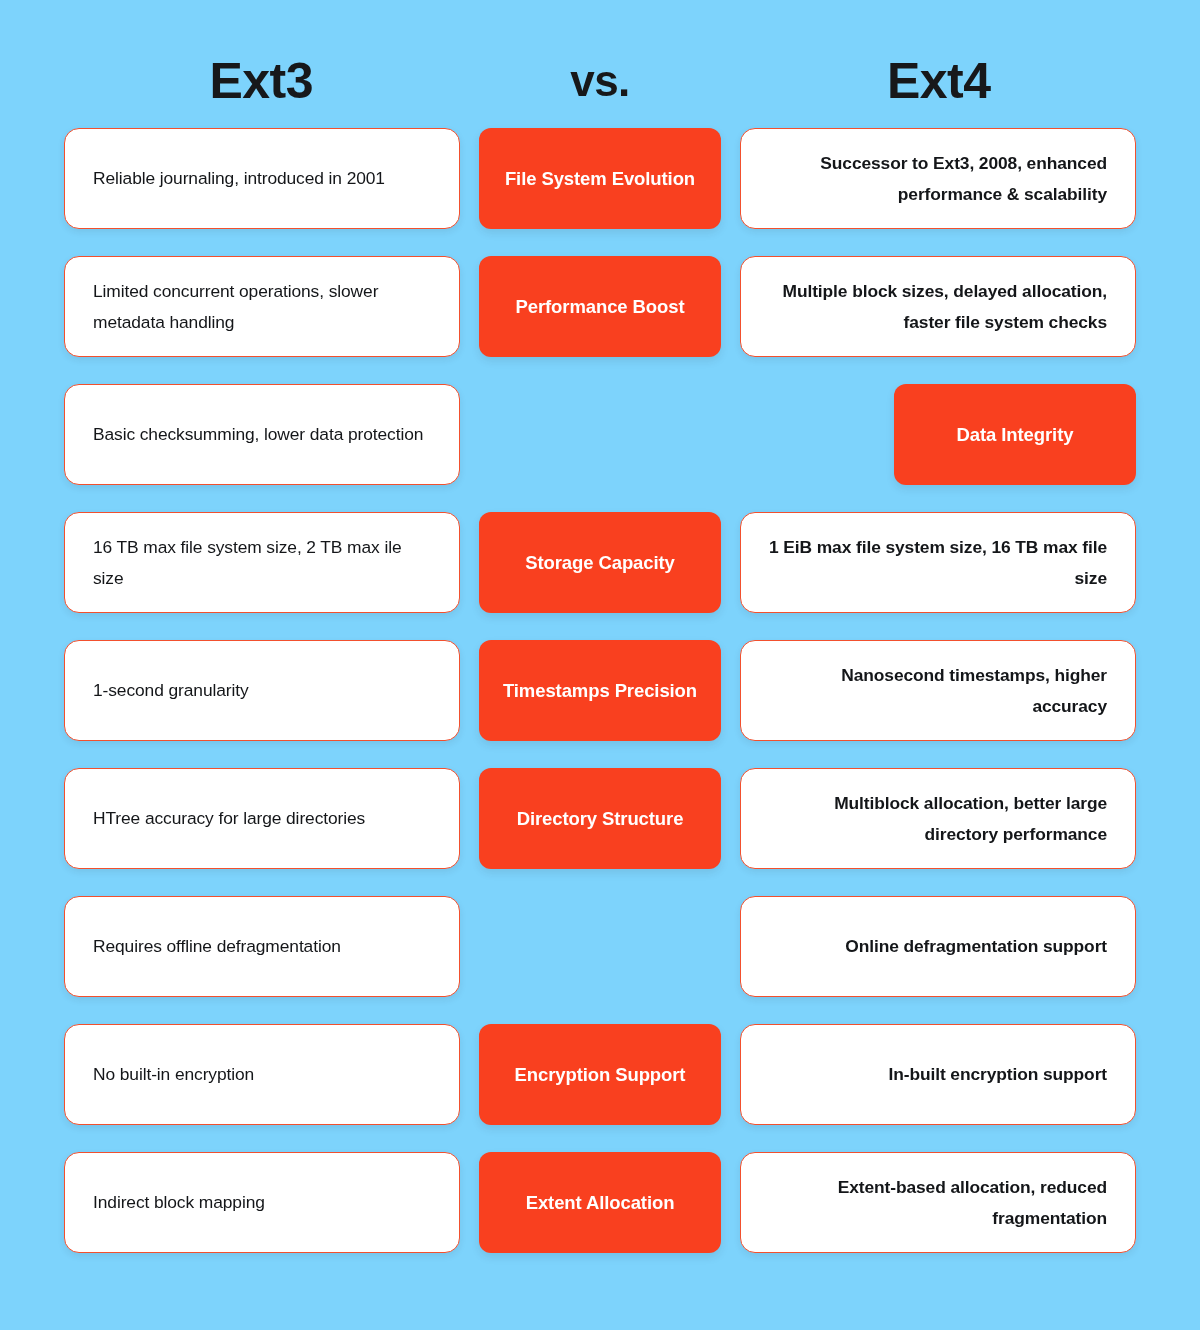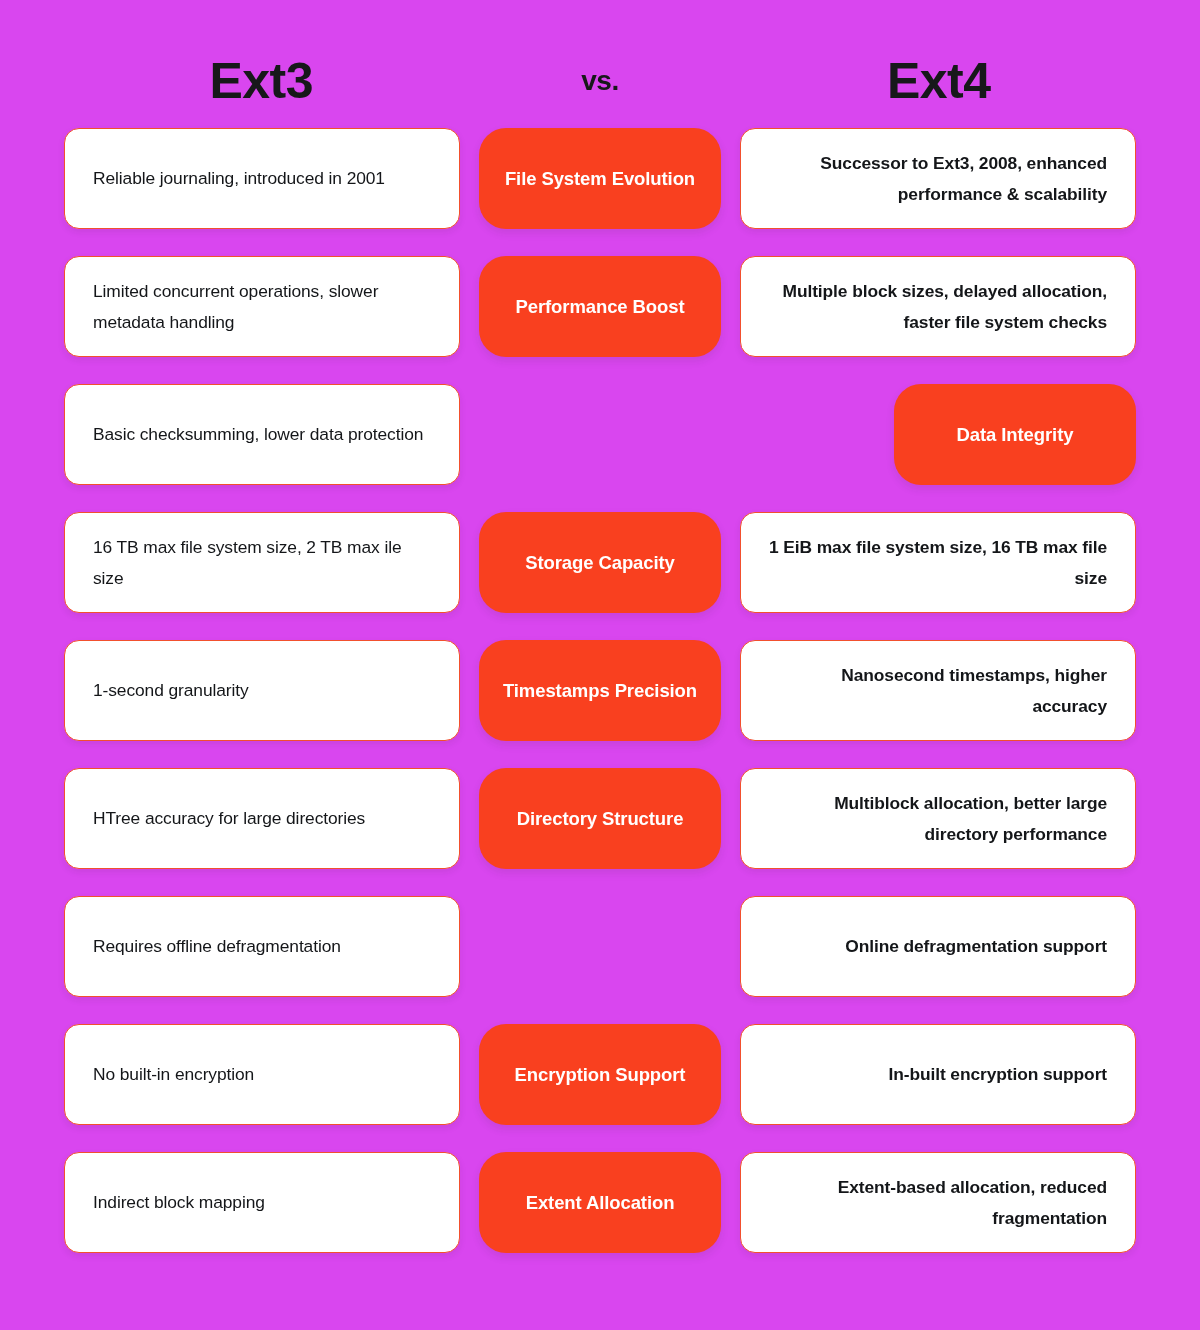--- a/index.html
+++ b/index.html
@@ -9,21 +9,21 @@
     height: 1330px;
     background: #ffffff;
     font-family: "Liberation Sans", sans-serif;
     -webkit-font-smoothing: antialiased;
   }
 
   .page {
     position: relative;
     width: 1200px;
     height: 1330px;
-    background: #d946ef;
+    background: #7dd3fc;
     overflow: hidden;
   }
 
   
   .header {
     display: flex;
     align-items: center;
     padding: 34px 64px 0 64px;
     height: 128px;
   }
@@ -38,21 +38,21 @@
 
   .header-title {
     font-size: 50px;
     font-weight: 800;
     color: #17181a;
     letter-spacing: -0.5px;
     line-height: 1;
     white-space: nowrap;
   }
   .header-title.vs {
-    font-size: 28px;
+    font-size: 44px;
   }
 
   
   .rows {
     padding: 0 64px;
     display: flex;
     flex-direction: column;
     gap: 27px;
   }
 
@@ -85,21 +85,21 @@
     font-weight: 500;
     letter-spacing: -0.1px;
   }
   .card.left .card-text  { text-align: left; }
   .card.right .card-text { text-align: right; font-weight: 700; }
 
   .pill {
     width: 242px;
     height: 101px;
     background: #f9401f;
-    border-radius: 27px;
+    border-radius: 12px;
     display: flex;
     align-items: center;
     justify-content: center;
     box-shadow: 0 4px 9px rgba(40, 40, 40, 0.10);
     flex: 0 0 auto;
   }
 
   .pill-text {
     color: #ffffff;
     font-size: 18.5px;

